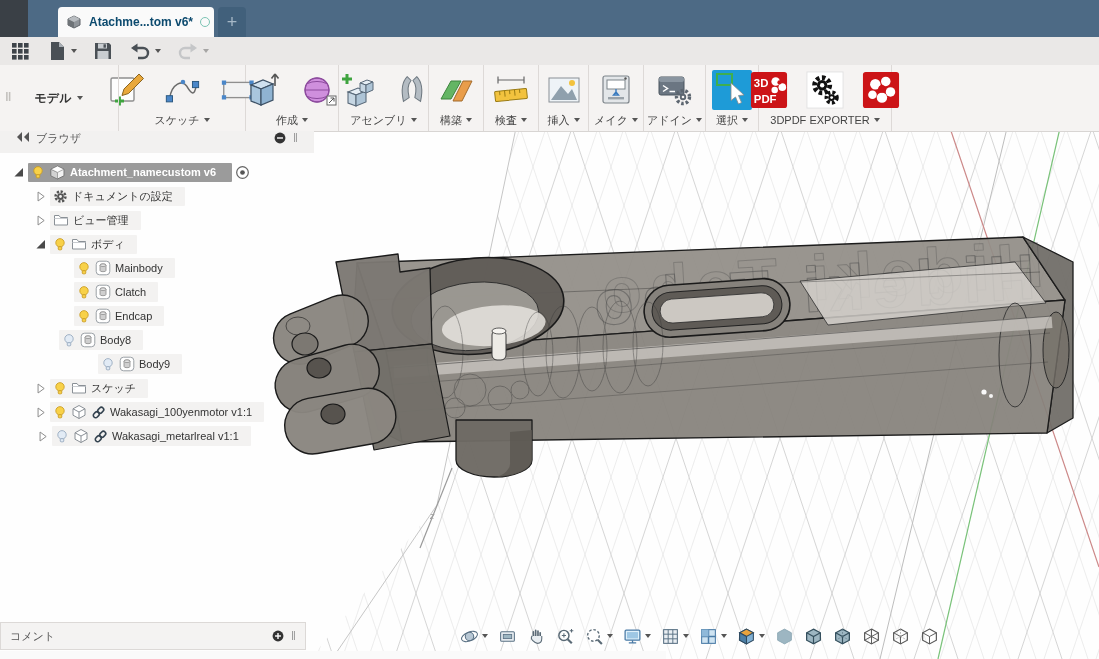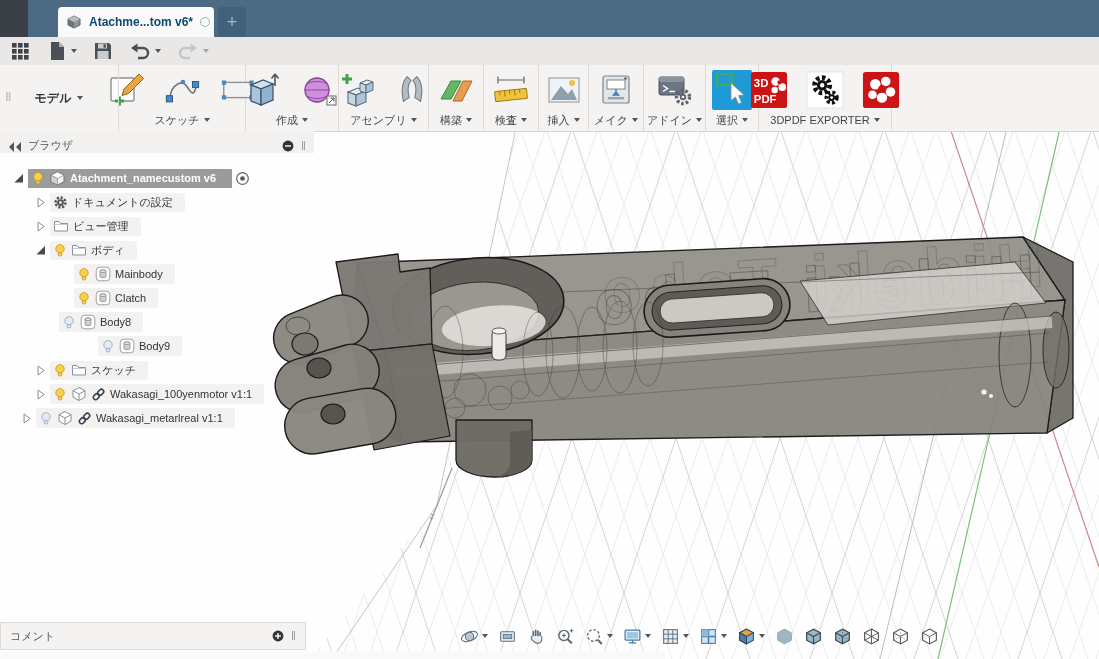--- a/index.html
+++ b/index.html
@@ -35,23 +35,23 @@
   .ticons{display:flex;align-items:center;justify-content:center;gap:16px;height:44px}
   .tibtn{width:40px;height:40px;display:flex;align-items:center;justify-content:center;border-radius:2px}
   .tibtn.active{background:#1e9bd7}
   .tlabelrow{font-size:11px;color:#444;display:flex;align-items:center;gap:4px;height:16px;white-space:nowrap}
 
   
   #viewport{left:0;top:0;width:1099px;height:659px}
 
   
   #browser{left:0;top:131px;width:314px}
-  #bheader{height:22px;background:#f2f1f0;display:flex;align-items:flex-end;gap:6px;padding:0 8px;font-size:11px;color:#555;box-sizing:border-box}
+  #bheader{height:22px;background:#f2f1f0;display:flex;align-items:flex-start;gap:6px;padding:0 16px;font-size:11px;color:#555;box-sizing:border-box}
   #bheader .spacer{flex:1}
-  #btree{margin-top:13px}
+  #btree{margin-top:7px}
   .trow{height:24px;display:flex;align-items:center;gap:3px;font-size:11px;color:#333}
   .rowbg{background:#f3f2f1;display:flex;align-items:center;gap:4px;padding:2px 12px 2px 3px;border-radius:1px}
   .rowbg.selected{background:#9b9b9b;color:#fff;font-weight:bold;padding-right:16px}
   .vhandle{color:#9a9a9a;font-size:12px}
 
   
   #comments{left:0;top:622px;width:306px;height:28px;background:#f4f3f2;border:1px solid #dcd9d7;display:flex;align-items:center;gap:6px;
             padding:0 9px;font-size:11px;color:#555;box-sizing:border-box}
   #comments .spacer{flex:1}
 
@@ -764,20 +764,38 @@
           <span class="icon">
             <svg width="16" height="16" viewBox="0 0 16 16">
               <rect x="1.2" y="1.2" width="13.6" height="13.6" rx="3.4" fill="#fff" stroke="#9aa0a6"></rect>
               <path d="M5,5.2 a3,1.3 0 0 1 6,0 v5.2 a3,1.3 0 0 1 -6,0 z" fill="#cfcfcf" stroke="#8b8b8b" stroke-width=".8"></path>
               <ellipse cx="8" cy="5.2" rx="3" ry="1.3" fill="#e9e9e9" stroke="#8b8b8b" stroke-width=".8"></ellipse>
             </svg>
           </span>
           <span>Clatch</span>
         </span>
       </div>
+      <div class="trow" style="padding-left:74px">
+        <span class="rowbg ">
+          <span class="icon">
+            <svg width="14" height="15" viewBox="0 0 16 17">
+              <circle cx="8" cy="6.6" r="4.8" fill="#f8d148" stroke="#c99b21"></circle>
+              <rect x="6" y="11" width="4" height="3.6" rx="1" fill="#f8d148" stroke="#c99b21"></rect>
+            </svg>
+          </span>
+          <span class="icon">
+            <svg width="16" height="16" viewBox="0 0 16 16">
+              <rect x="1.2" y="1.2" width="13.6" height="13.6" rx="3.4" fill="#fff" stroke="#9aa0a6"></rect>
+              <path d="M5,5.2 a3,1.3 0 0 1 6,0 v5.2 a3,1.3 0 0 1 -6,0 z" fill="#cfcfcf" stroke="#8b8b8b" stroke-width=".8"></path>
+              <ellipse cx="8" cy="5.2" rx="3" ry="1.3" fill="#e9e9e9" stroke="#8b8b8b" stroke-width=".8"></ellipse>
+            </svg>
+          </span>
+          <span>Endcap</span>
+        </span>
+      </div>
       <div class="trow" style="padding-left:59px">
         <span class="rowbg ">
           <span class="icon">
             <svg width="14" height="15" viewBox="0 0 16 17">
               <circle cx="8" cy="6.6" r="4.8" fill="#e2ebf5" stroke="#93a7bd"></circle>
               <rect x="6" y="11" width="4" height="3.6" rx="1" fill="#e2ebf5" stroke="#93a7bd"></rect>
             </svg>
           </span>
           <span class="icon">
             <svg width="16" height="16" viewBox="0 0 16 16">
@@ -852,21 +870,21 @@
             <svg width="15" height="15" viewBox="0 0 16 16">
               <g stroke="#33424f" stroke-width="1.7" fill="none" transform="rotate(-45 8 8)">
                 <rect x="1.2" y="5.5" width="7" height="5" rx="2.5"></rect>
                 <rect x="7.8" y="5.5" width="7" height="5" rx="2.5"></rect>
               </g>
             </svg>
           </span>
           <span>Wakasagi_100yenmotor v1:1</span>
         </span>
       </div>
-      <div class="trow" style="padding-left:20px">
+      <div class="trow" style="padding-left:36px">
         <span class="icon">
           <svg width="13" height="13" viewBox="0 0 16 16">
             <polygon points="5,2.5 12.5,8 5,13.5" fill="#fff" stroke="#8a8a8a" stroke-width="1.2"></polygon>
           </svg>
         </span>
         <span class="rowbg ">
           <span class="icon">
             <svg width="14" height="15" viewBox="0 0 16 17">
               <circle cx="8" cy="6.6" r="4.8" fill="#e2ebf5" stroke="#93a7bd"></circle>
               <rect x="6" y="11" width="4" height="3.6" rx="1" fill="#e2ebf5" stroke="#93a7bd"></rect>

